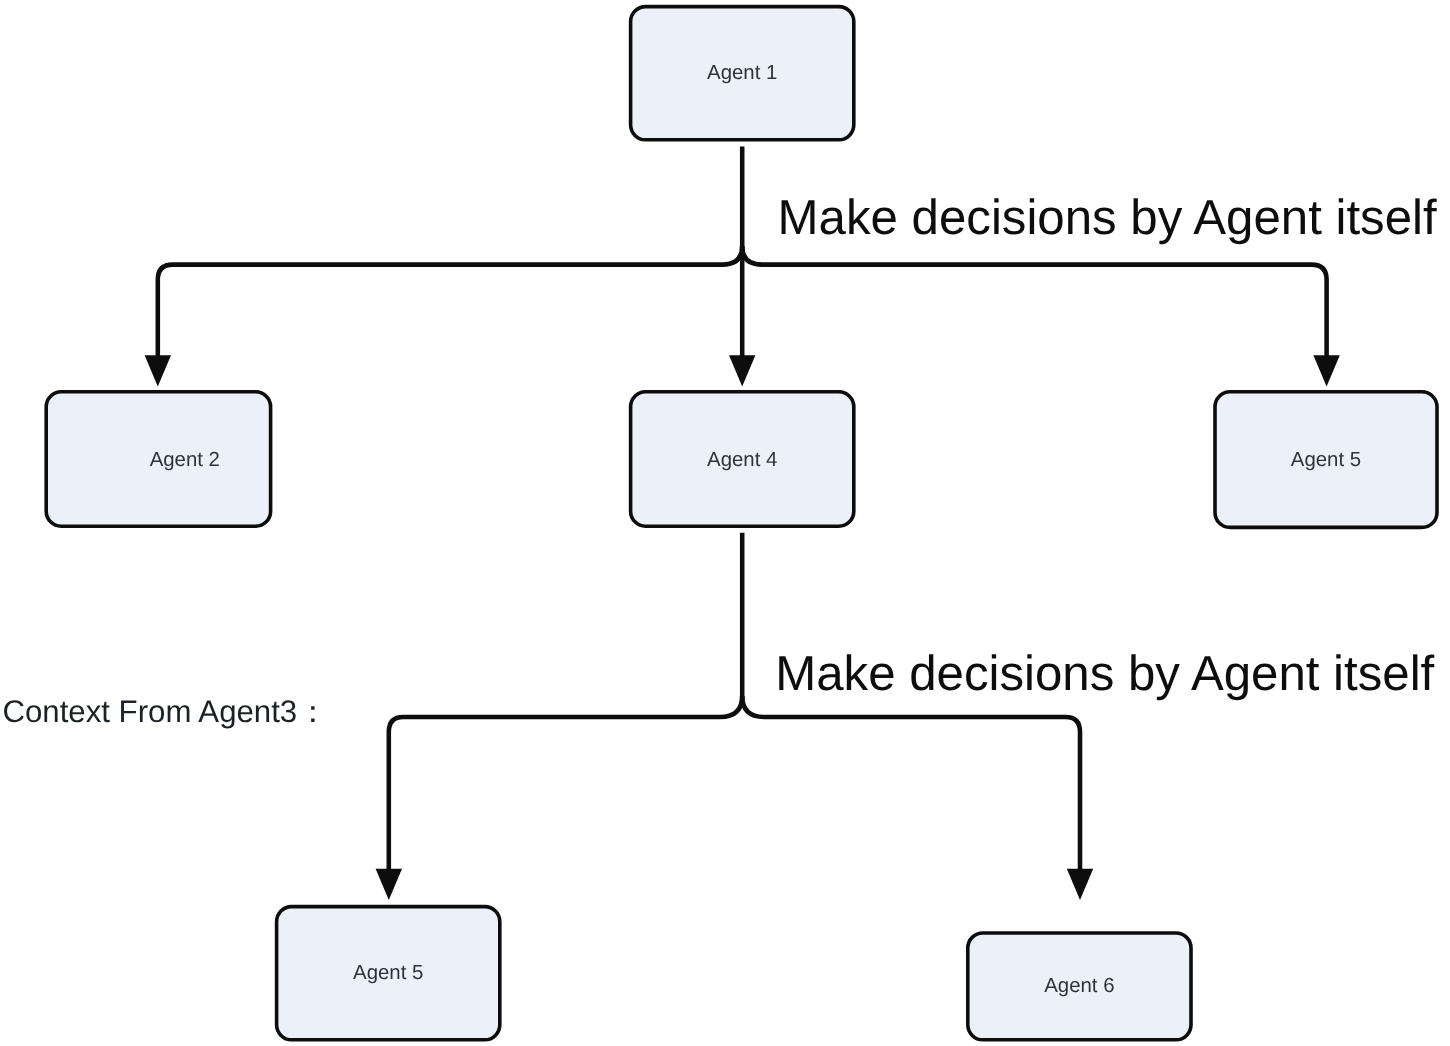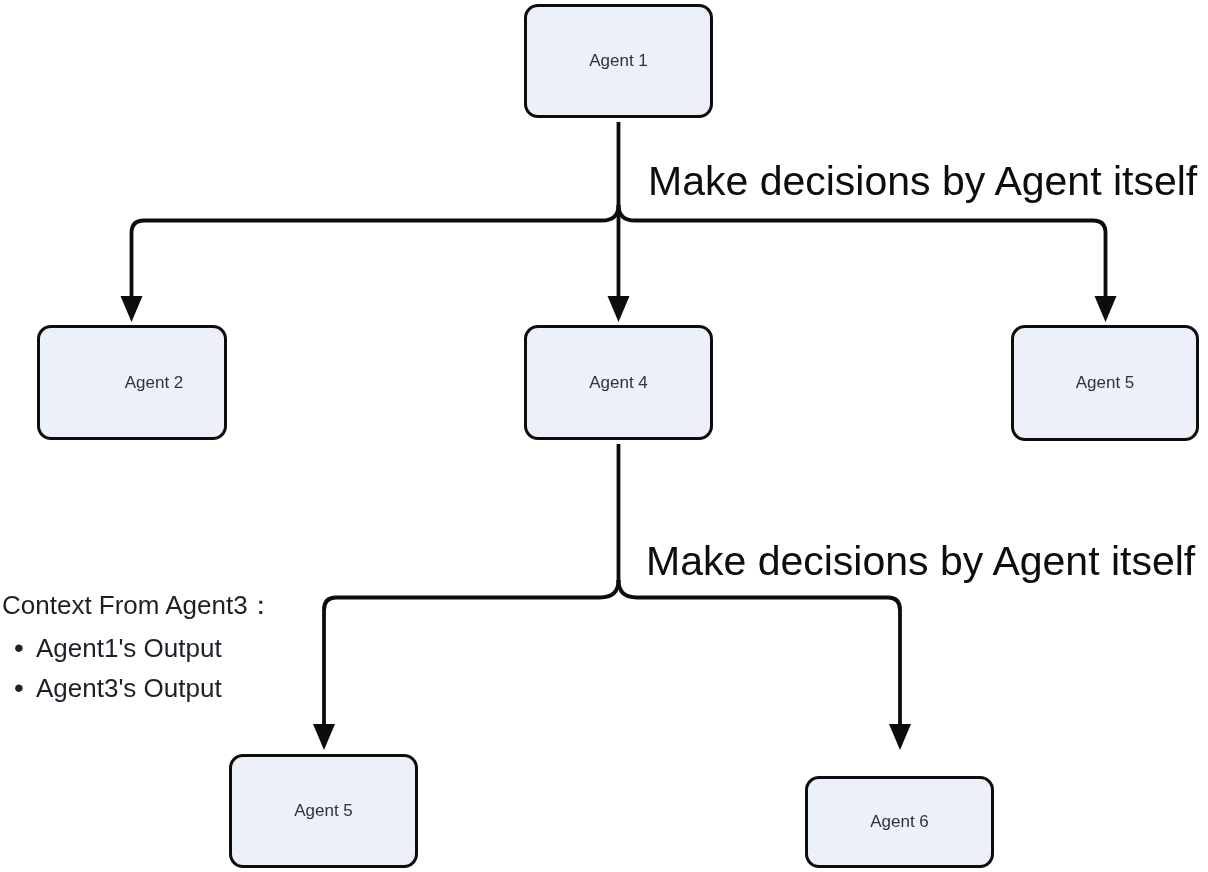--- a/index.html
+++ b/index.html
@@ -47,21 +47,21 @@
     position: absolute;
     font-size: 41px;
     color: #0d0d0d;
     white-space: nowrap;
   }
   .edge-label-top    { left: 648px; top: 158px; }
   .edge-label-bottom { left: 646px; top: 538px; }
   .context {
     position: absolute;
     left: 2px;
-    top: 588px;
+    top: 576px;
     font-size: 26px;
     color: #1c2128;
   }
   .context-title {
     line-height: 34px;
     white-space: nowrap;
   }
   .context-list {
     margin: 6px 0 0 0;
     padding-left: 34px;
@@ -117,19 +117,15 @@
   </div>
   <div class="node node-agent6">
     <span>Agent 6</span>
   </div>
 
   <div class="edge-label edge-label-top">Make decisions by Agent itself</div>
   <div class="edge-label edge-label-bottom">Make decisions by Agent itself</div>
 
   <div class="context">
     <div class="context-title">Context From Agent3：</div>
-    <ul class="context-list">
-      <li>Agent1's Output</li>
-      <li>Agent3's Output</li>
-    </ul>
   </div>
 
 </div>
 
 </body></html>

